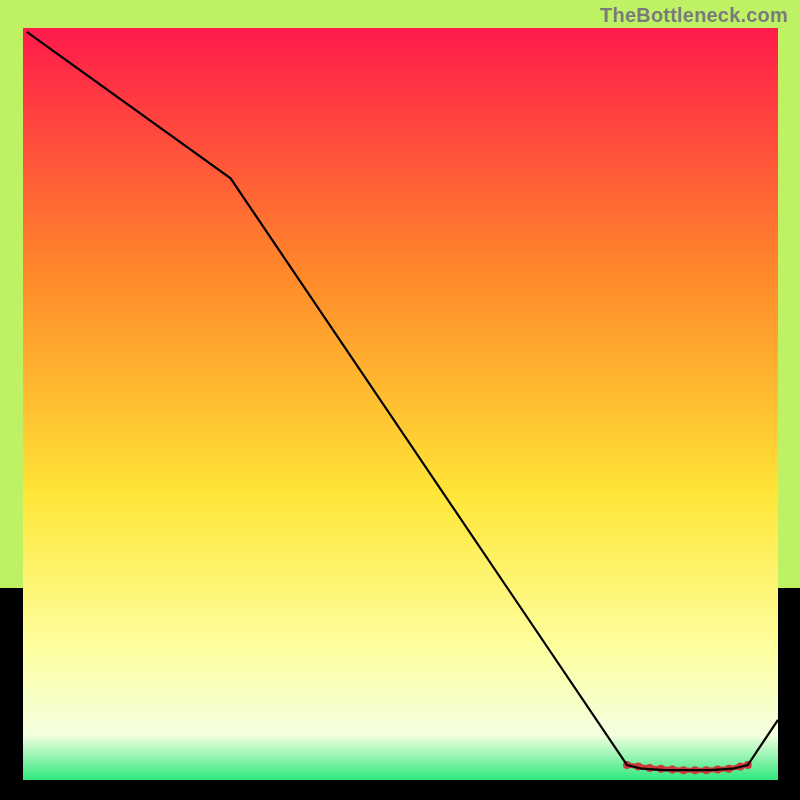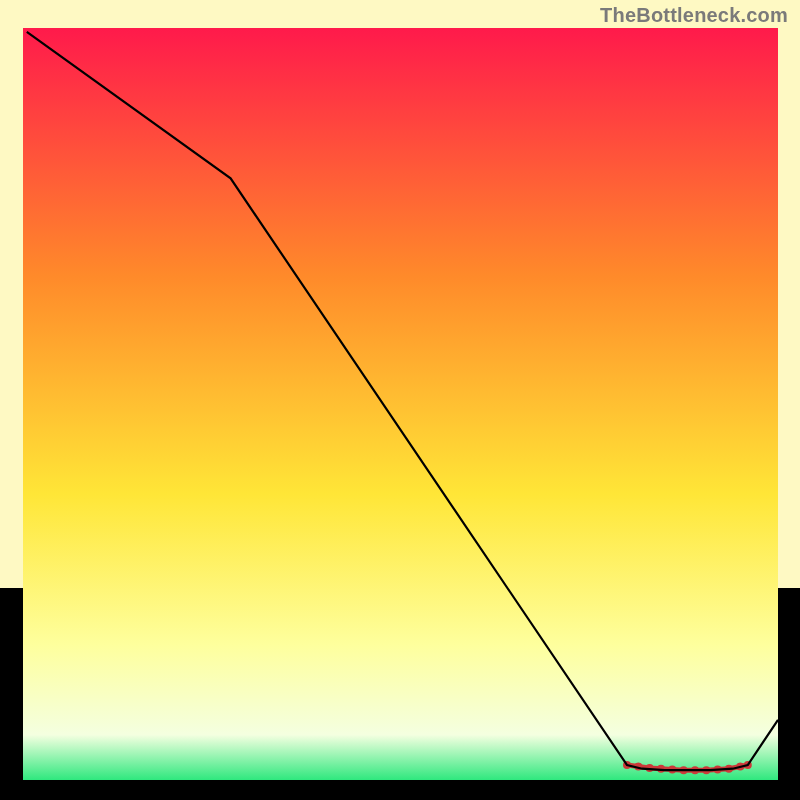--- a/index.html
+++ b/index.html
@@ -8,21 +8,21 @@
     width: 800px;
     height: 800px;
     background: #000;
     overflow: hidden;
     font-family: Arial, Helvetica, sans-serif;
   }
   .frame {
     position: relative;
     width: 800px;
     height: 588px;
-    background: #fef9c3;
+    background: #bef264;
   }
   .watermark {
     position: absolute;
     top: 4px;
     right: 12px;
     color: #7a7a7a;
     font-size: 20px;
     font-weight: 600;
     letter-spacing: 0.2px;
     z-index: 5;

